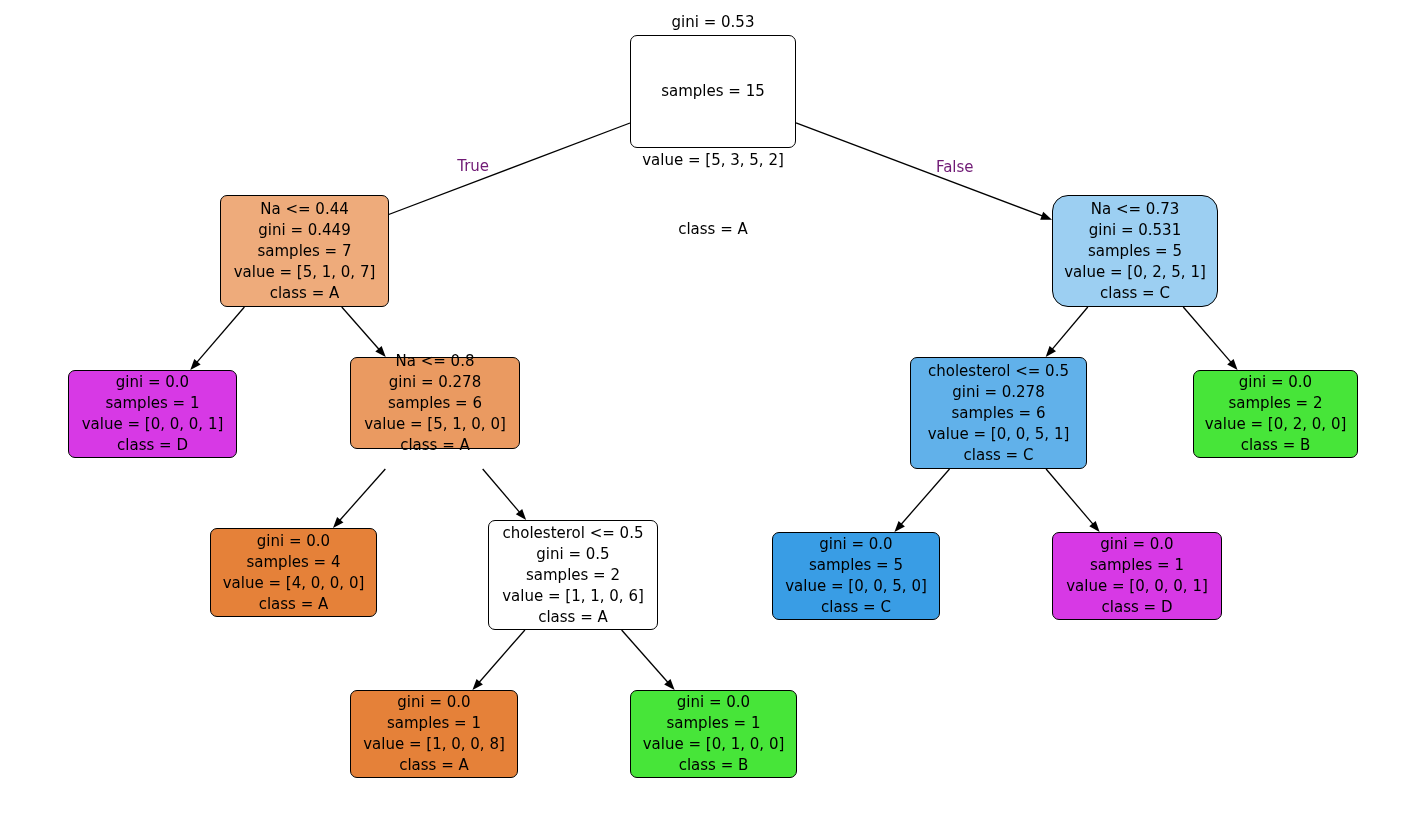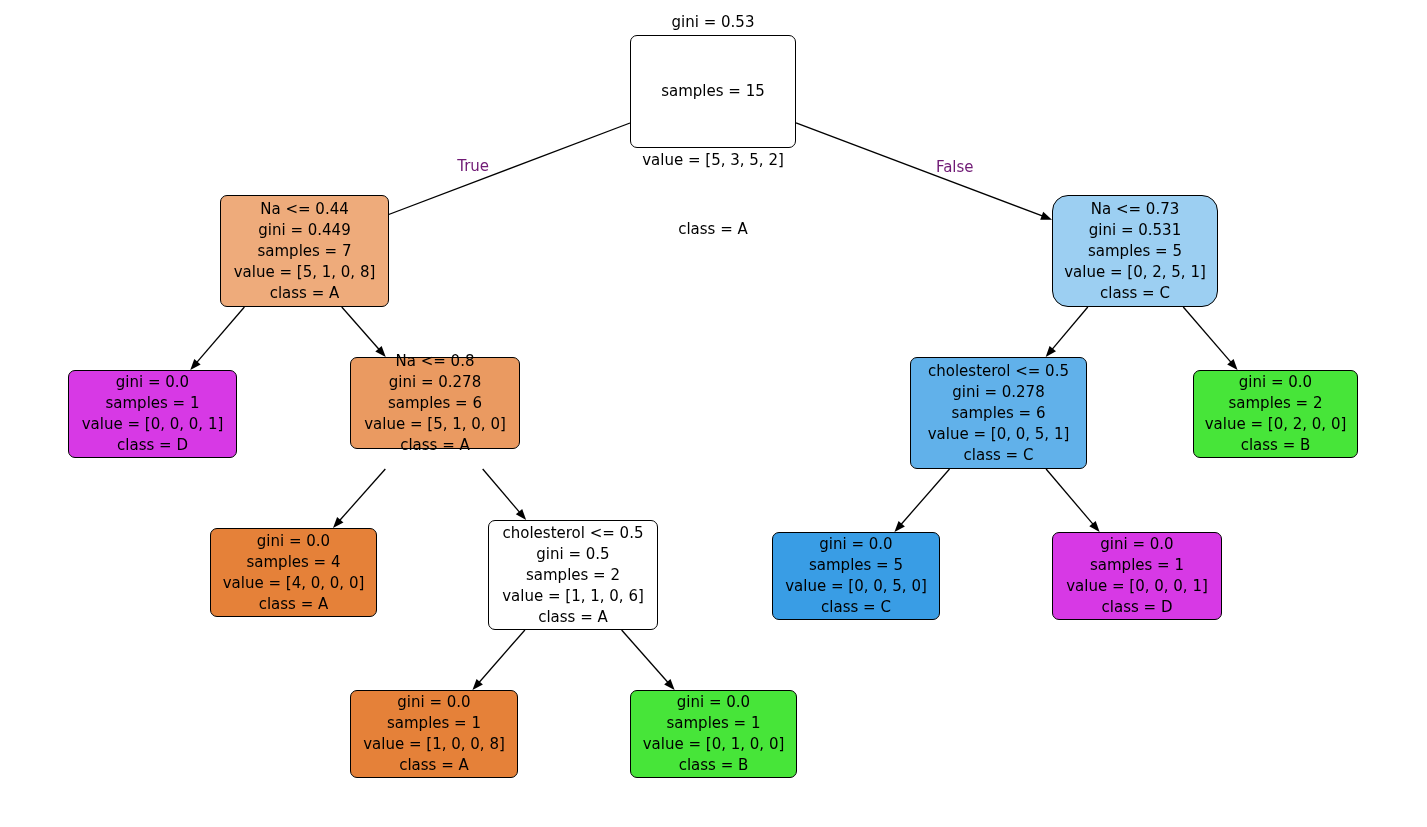--- a/index.html
+++ b/index.html
@@ -84,21 +84,21 @@
         <span class="node-line">BP &lt;= 0.5</span>
         <span class="node-line">gini = 0.53</span>
         <span class="node-line">samples = 15</span>
         <span class="node-line">value = [5, 3, 5, 2]</span>
         <span class="node-line">class = A</span>
       </div>
       <div class="node" style="left: 208px; top: 195px; width: 169px; height: 112px; background: rgb(238, 171, 123); margin-left: 12px;">
         <span class="node-line">Na &lt;= 0.44</span>
         <span class="node-line">gini = 0.449</span>
         <span class="node-line">samples = 7</span>
-        <span class="node-line">value = [5, 1, 0, 8]</span>
+        <span class="node-line">value = [5, 1, 0, 7]</span>
         <span class="node-line">class = A</span>
       </div>
       <div class="node" style="left: 1052px; top: 195px; width: 166px; height: 112px; background: rgb(156, 207, 242); border-radius: 16px;">
         <span class="node-line">Na &lt;= 0.73</span>
         <span class="node-line">gini = 0.531</span>
         <span class="node-line">samples = 5</span>
         <span class="node-line">value = [0, 2, 5, 1]</span>
         <span class="node-line">class = C</span>
       </div>
       <div class="node" style="left: 68px; top: 370px; width: 169px; height: 88px; background: rgb(215, 57, 229);">

